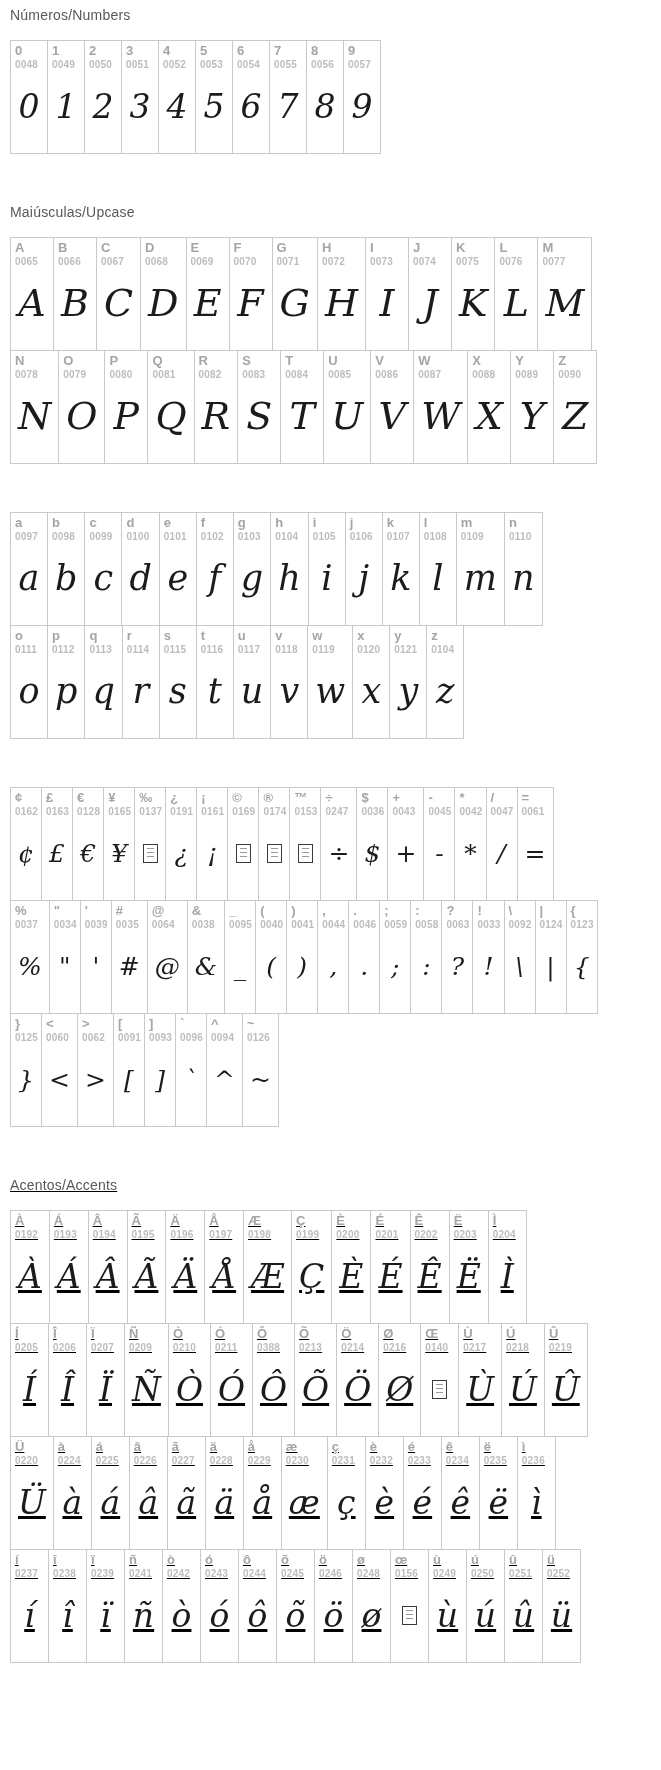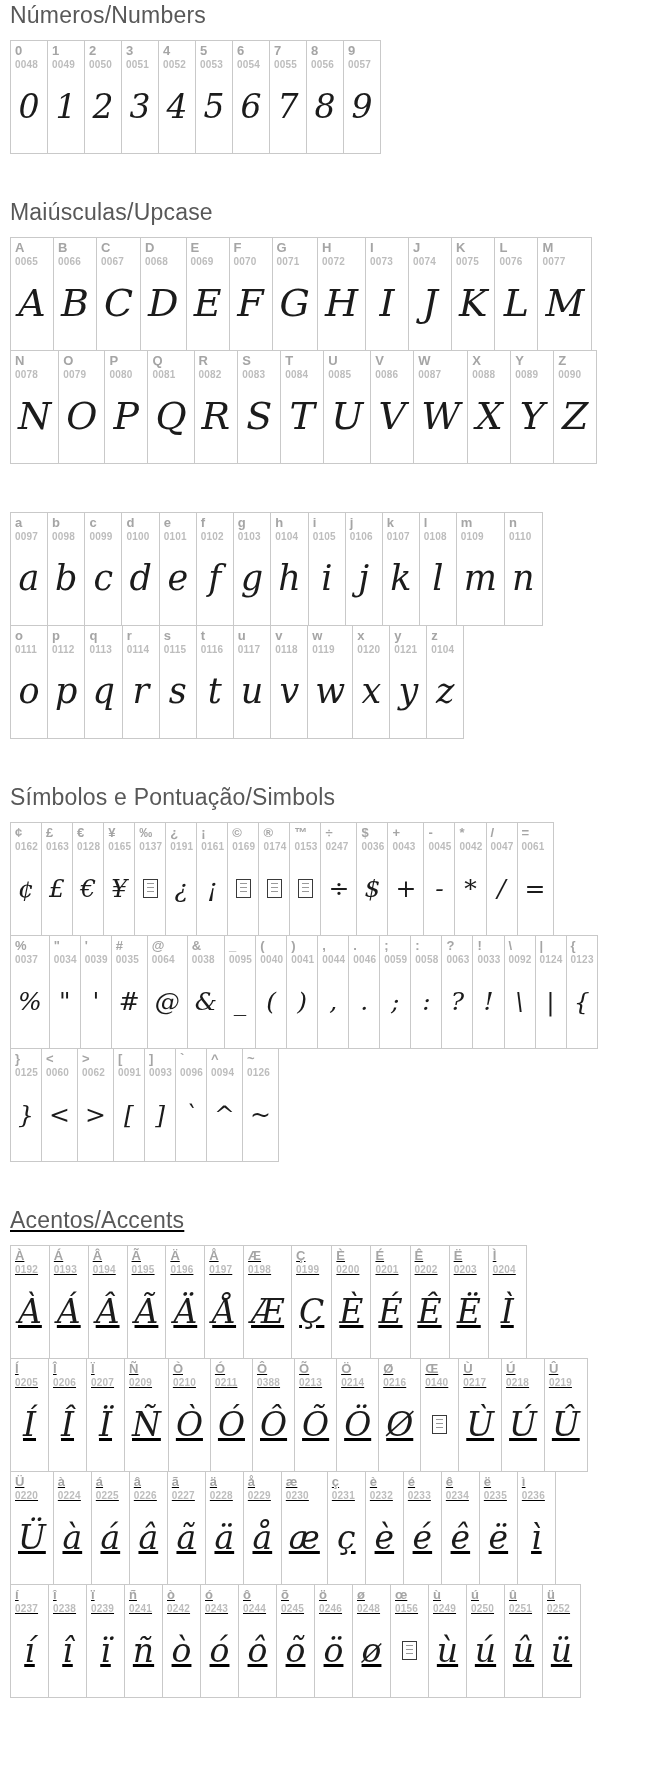--- a/index.html
+++ b/index.html
@@ -1,21 +1,21 @@
 <!DOCTYPE html>
 <html><head>
 <meta charset="utf-8">
 <style>
   html,body{margin:0;padding:0;background:#ffffff;}
   body{width:661px;font-family:"Liberation Sans",sans-serif;}
   .page{padding:5px 10px 14px 10px;box-sizing:border-box;}
   .section{margin-bottom:48px;}
   .section:last-child{margin-bottom:0;text-decoration:underline;}
   .section-title{
-    font-size:23px;line-height:21px;font-weight:400;color:#585858;
+    font-size:14px;line-height:21px;font-weight:400;color:#585858;
     margin:0 0 14px 0;letter-spacing:.2px;
   }
   .char-row{display:flex;align-items:stretch;}
   .char-row + .char-row{margin-top:-1px;}
   .cell{
     border:1px solid #c9c9c9;margin-right:-1px;box-sizing:border-box;
     height:114px;display:flex;flex-direction:column;background:#fff;
   }
   .meta{padding:3px 3px 0 4px;display:flex;flex-direction:column;line-height:1.12;}
   .ref{font-size:13px;font-weight:700;color:#a5a5a5;white-space:pre;}
@@ -623,21 +623,20 @@
             </div>
             <div class="glyphbox">
               <span class="glyph">z</span>
             </div>
           </div>
         </div>
       </div>
   </div>
 
   <div class="section s-sym">
-    <h2 class="section-title">Símbolos e Pontuação/Simbols</h2>
     <div class="rows">
         <div class="char-row">
           <div class="cell">
             <div class="meta">
               <span class="ref">¢</span>
               <span class="code">0162</span>
             </div>
             <div class="glyphbox">
               <span class="glyph">¢</span>
             </div>

